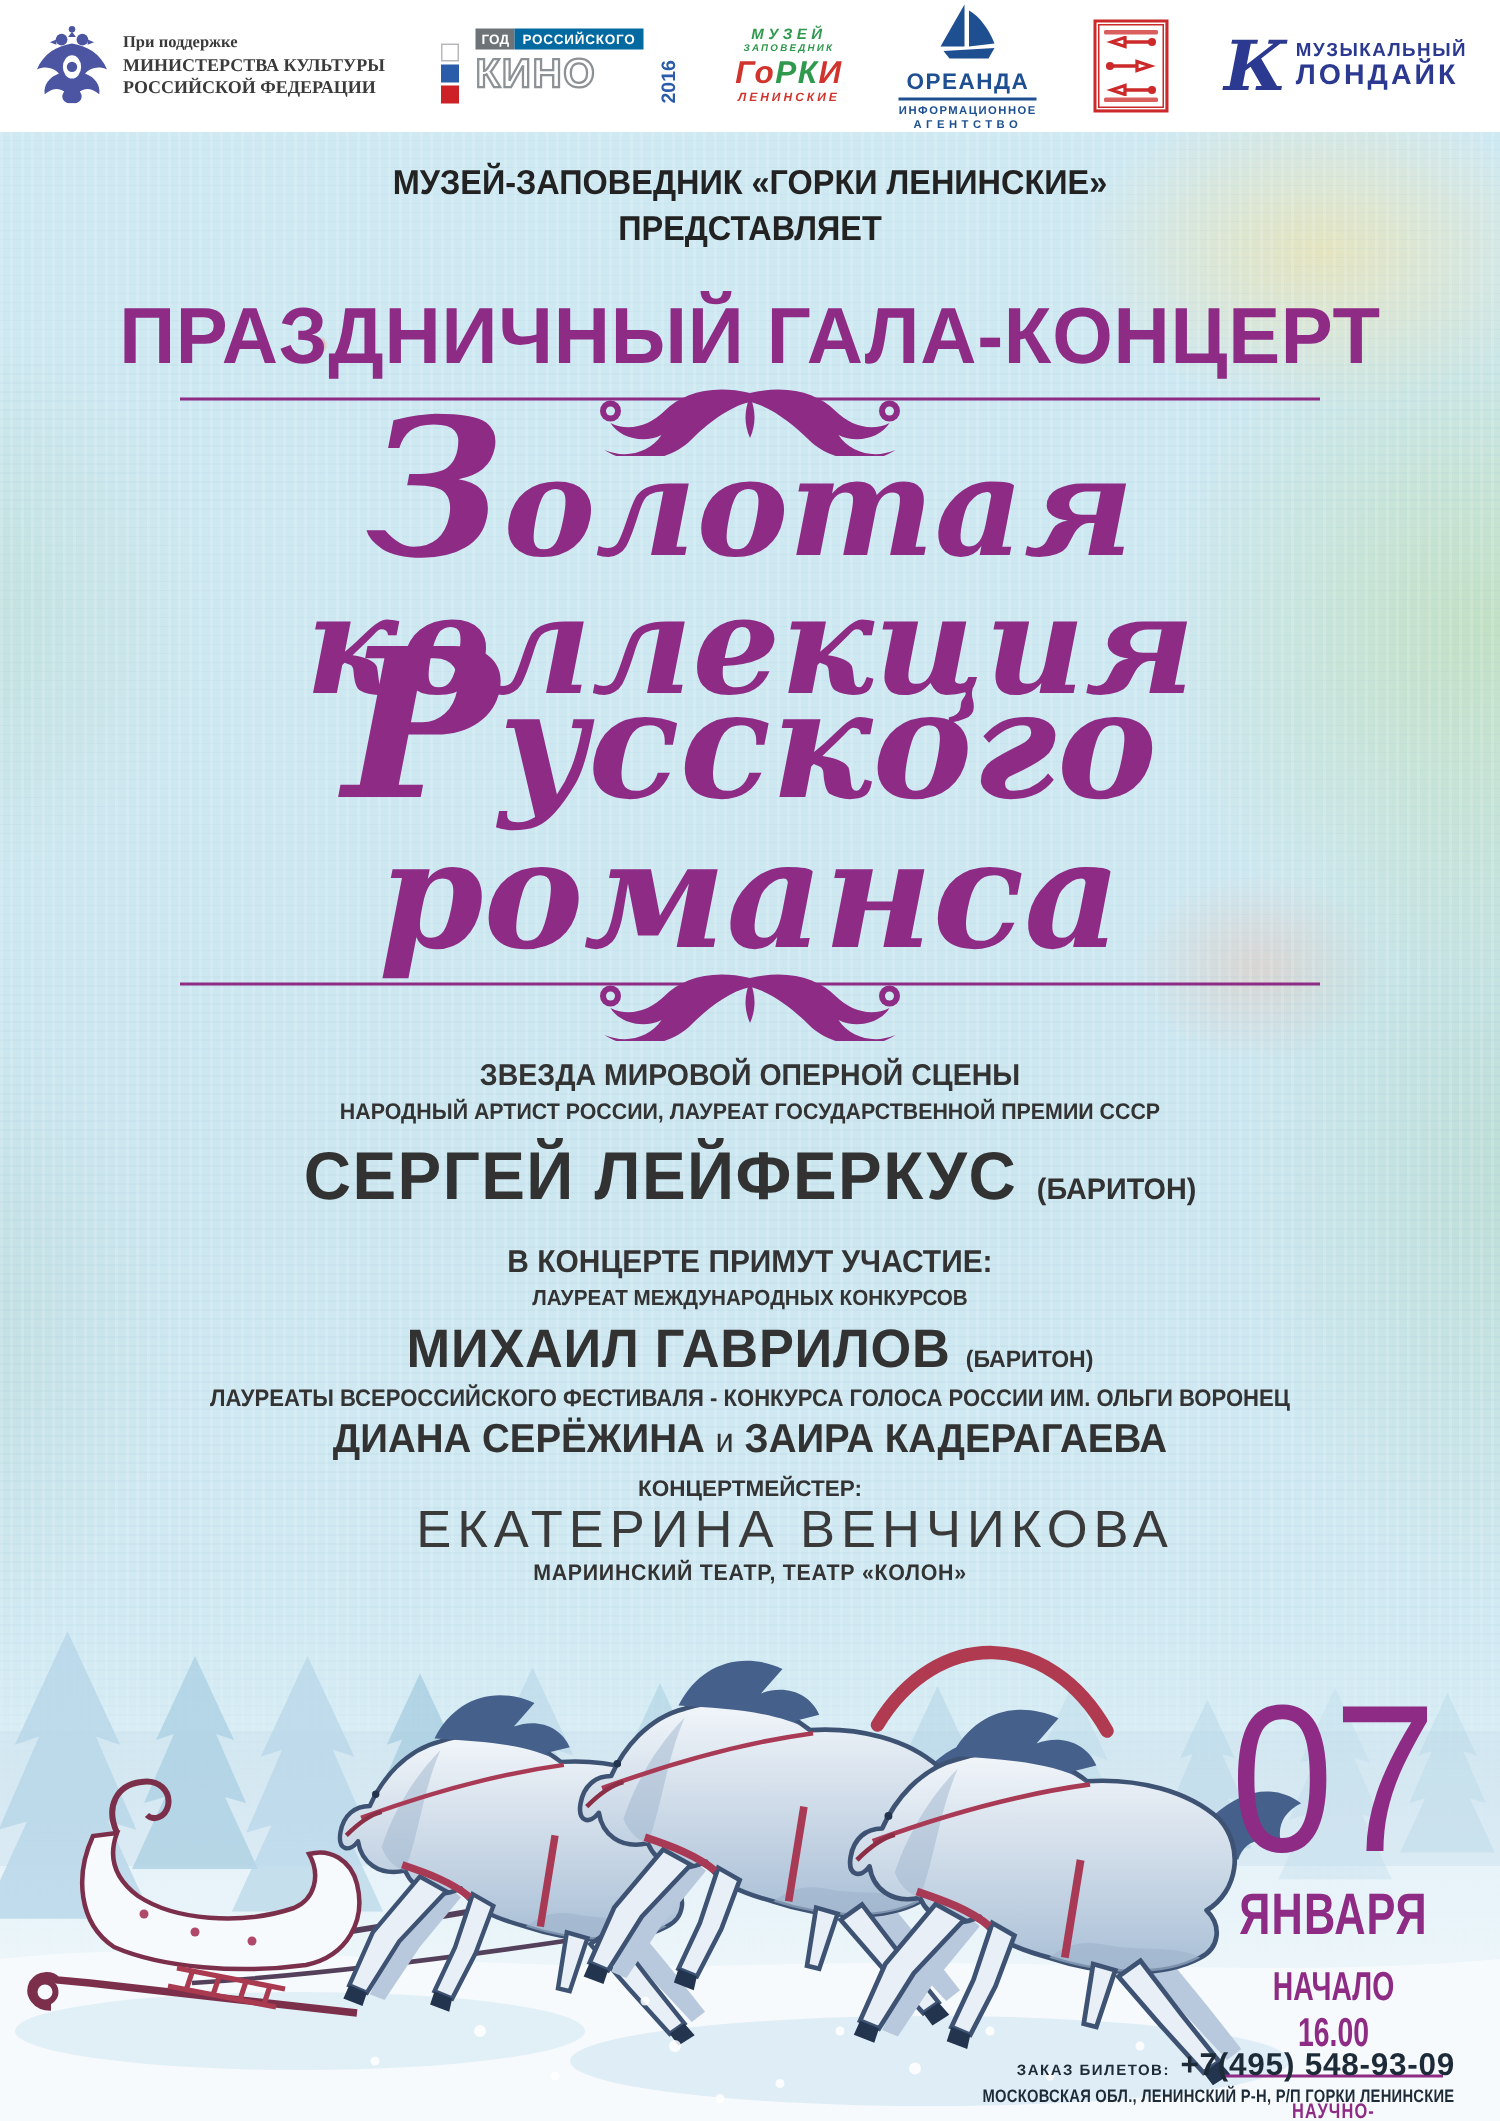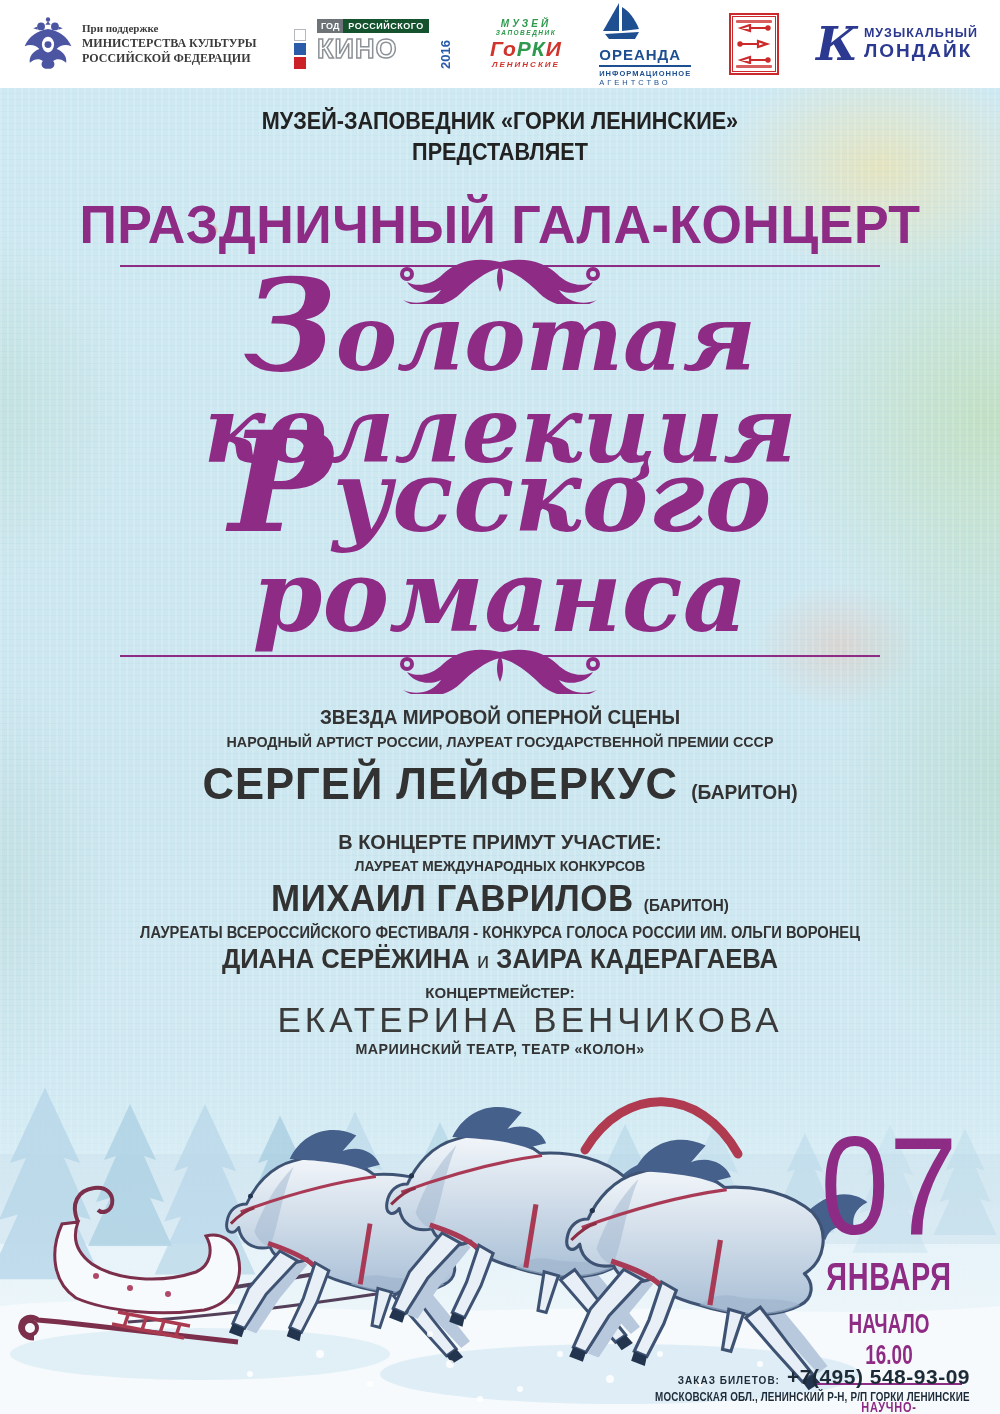--- a/index.html
+++ b/index.html
@@ -35,37 +35,37 @@
   .ministry-text .l0{font-size:11px;font-weight:700;}
   .ministry-text .l1,.ministry-text .l2{font-size:12px;font-weight:700;}
   .kino{display:flex;align-items:stretch;height:50px;}
   .kino-squares{display:flex;flex-direction:column;justify-content:flex-end;gap:2px;margin-right:3px;}
   .kino-squares i{width:12px;height:12px;display:block;}
   .kino-squares .sq-w{border:1.5px solid #b5b9bd;box-sizing:border-box;background:#fff;}
   .kino-squares .sq-b{background:var(--kino-blue);} .kino-squares .sq-r{background:var(--kino-red);}
   .kino-main{display:flex;flex-direction:column;}
   .kino-top{display:flex;font-size:9px;font-weight:700;color:#fff;line-height:14px;height:14px;}
   .kino-top .god{background:#6d7377;padding:0 4px;}
-  .kino-top .ross{background:#14532d;padding:0 5px;letter-spacing:.5px;}
+  .kino-top .ross{background:#0369a1;padding:0 5px;letter-spacing:.5px;}
   .kino-word{font-size:27px;font-weight:700;color:transparent;-webkit-text-stroke:1.5px var(--kino-gray);
     letter-spacing:1px;line-height:32px;}
   .kino-year{writing-mode:vertical-rl;transform:rotate(180deg);font-size:13px;font-weight:800;
     color:var(--kino-blue);line-height:14px;margin-left:2px;}
   .gorki{display:flex;gap:10px;align-items:center;font-style:italic;}
   .gorki-block{text-align:center;line-height:1.1;}
   .gorki-block .g1{color:var(--gorki-green);font-size:10px;font-weight:700;letter-spacing:3px;}
   .gorki-block .g2{color:var(--gorki-green);font-size:6.5px;font-weight:700;letter-spacing:1.5px;}
   .gorki-block .g3{font-size:21px;font-weight:800;letter-spacing:1px;margin:1px 0;}
   .gorki-block .g3 b{color:var(--gorki-red);} .gorki-block .g3 s{color:var(--gorki-green);text-decoration:none;}
   .gorki-block .g4{color:var(--gorki-red);font-size:8px;font-weight:700;letter-spacing:2px;}
   .gorki-caption{color:#4a4a4a;font-size:11px;font-weight:700;line-height:1.35;}
-  .oreanda{text-align:left;color:var(--oreanda);line-height:1.2;}
+  .oreanda{text-align:center;color:var(--oreanda);line-height:1.2;}
   .oreanda .name{font-size:15px;font-weight:800;letter-spacing:1px;border-bottom:2px solid var(--oreanda);padding-bottom:1px;}
   .oreanda .sub1{font-size:7.5px;font-weight:700;letter-spacing:1px;margin-top:2px;}
-  .oreanda .sub2{font-size:7.5px;font-weight:400;letter-spacing:3px;}
+  .oreanda .sub2{font-size:7.5px;font-weight:700;letter-spacing:3px;}
   .stamp{width:50px;height:62px;border:2px solid var(--stamp);box-shadow:inset 0 0 0 1px #fff, inset 0 0 0 2px var(--stamp);
     display:flex;flex-direction:column;align-items:center;justify-content:center;gap:1px;box-sizing:border-box;}
   .stamp .bar{width:36px;height:3px;background:var(--stamp);opacity:.75;border-radius:1px;}
   .klondike{display:flex;align-items:center;color:var(--klondike);}
   .klondike .big-k{font-family:"DejaVu Serif",serif;font-style:italic;font-weight:700;font-size:46px;line-height:40px;}
   .klondike .kl-col{line-height:1.05;margin-left:-2px;}
   .klondike .kl1{font-size:12.5px;font-weight:700;letter-spacing:1px;}
   .klondike .kl2{font-size:19px;font-weight:800;letter-spacing:2px;}
   
   .ctr{position:absolute;left:0;width:100%;text-align:center;z-index:4;}

